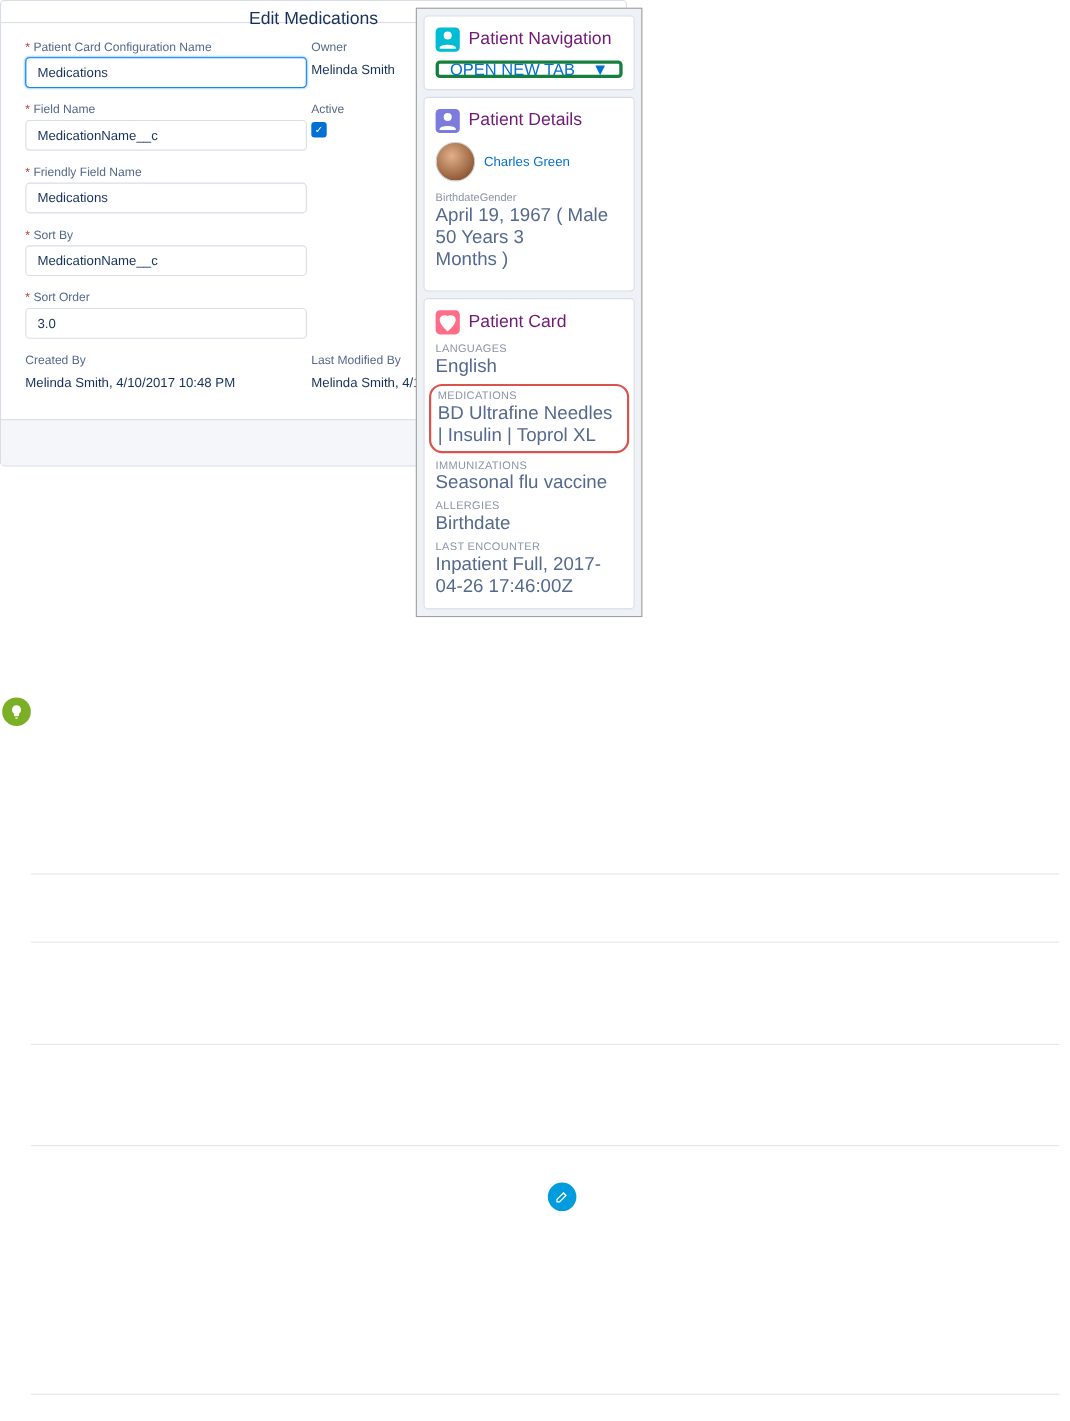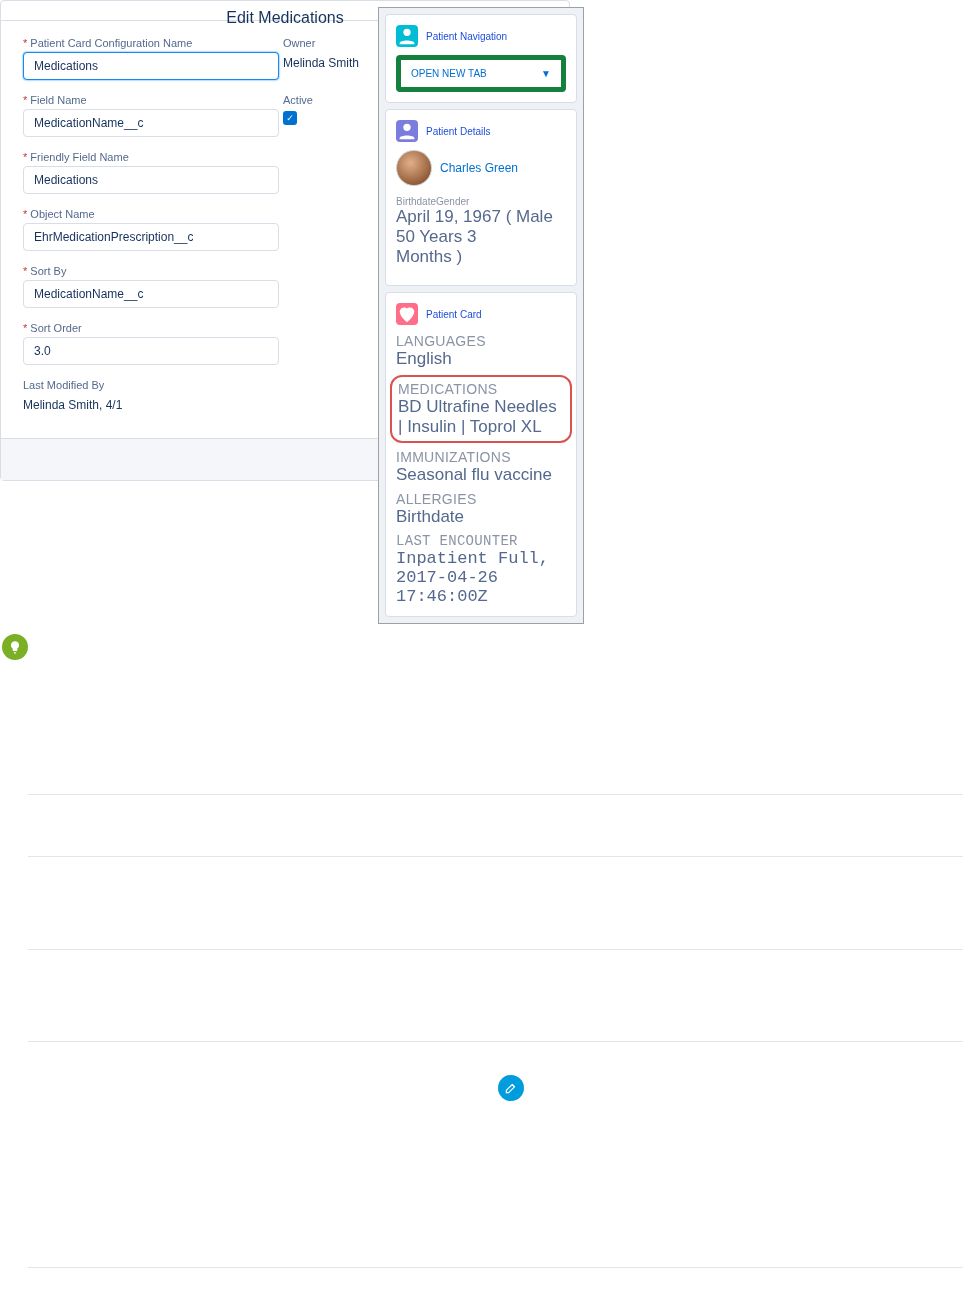--- a/index.html
+++ b/index.html
@@ -103,42 +103,42 @@
     margin-bottom: 6px;
   }
   .card:last-child { margin-bottom: 0; }
   .card-header {
     display: flex;
     align-items: center;
     gap: 8px;
     margin-bottom: 8px;
   }
   .card-title {
-    font-size: 10px;
-    color: #1d4ed8;
+    font-size: 16px;
+    color: #701a75;
   }
   .csq {
     width: 22px; height: 22px;
     border-radius: 4px;
     display: inline-flex;
     align-items: center; justify-content: center;
     color: #fff;
   }
   .csq-cyan { background: #00bcd4; }
   .csq-purple { background: #7c7cdd; }
   .csq-pink { background: #ff6d88; }
   .open-tab {
-    border: 5px solid #15803d;
-    border-radius: 4px;
-    height: 37px;
+    border: 3px solid #15803d;
+    border-radius: 4px;
+    height: 16px;
     display: flex;
     align-items: center;
     justify-content: space-between;
     padding: 0 10px;
-    font-size: 10px;
+    font-size: 15px;
     color: #0070d2;
   }
   .patient-row {
     display: flex;
     align-items: center;
     gap: 8px;
     margin-bottom: 10px;
   }
   .avatar {
     width: 36px; height: 36px;
@@ -158,21 +158,21 @@
     font-size: 10px;
     color: #8a94a6;
   }
   .mini-val {
     font-size: 17px;
     color: #54698d;
     margin-bottom: 8px;
   }
   .pc-item { margin-bottom: 6px; }
   .pc-label {
-    font-size: 14px;
+    font-size: 10px;
     color: #8a94a6;
     text-transform: uppercase;
     letter-spacing: 0.3px;
   }
   .pc-val {
     font-size: 17px;
     color: #54698d;
   }
   .highlight-box {
     border: 2px solid #d9534f;
@@ -244,42 +244,40 @@
       </div>
     </div>
 
     <div class="form-row">
       <div class="form-left">
         <label class="field-label req">Friendly Field Name</label>
         <input class="text-input" value="Medications" style="">
       </div>
     </div>
 
-    <div class="form-row">
-      <div class="form-left">
-        <label class="field-label req">Object Name</label>
-        <input class="text-input" value="EhrMedicationPrescription__c" style="">
-      </div>
-    </div>
 
     <div class="form-row">
       <div class="form-left">
         <label class="field-label req">Sort By</label>
         <input class="text-input" value="MedicationName__c" style="">
       </div>
     </div>
 
     <div class="form-row">
       <div class="form-left">
         <label class="field-label req">Sort Order</label>
         <input class="text-input" value="3.0" style="">
       </div>
     </div>
 
     <div class="form-row" style="margin-top:6px;">
+      <div class="form-left">
+        <label class="field-label">Created By</label>
+        <div class="static-val">Melinda Smith, 4/10/2017 10:48 PM</div>
+      </div>
       <div class="form-right">
         <label class="field-label">Last Modified By</label>
         <div class="static-val">Melinda Smith, 4/1</div>
       </div>
     </div>
 
   </div>
   <div class="modal-footer"></div>
 </div>
 
@@ -356,21 +354,21 @@
     <div class="pc-item">
       <div class="pc-label">IMMUNIZATIONS</div>
       <div class="pc-val">Seasonal flu vaccine</div>
     </div>
 
     <div class="pc-item">
       <div class="pc-label">ALLERGIES</div>
       <div class="pc-val">Birthdate</div>
     </div>
 
-    <div class="pc-item" style="margin-bottom:0;font-family:Liberation Mono, monospace;">
+    <div class="pc-item" style="margin-bottom:0;">
       <div class="pc-label">LAST ENCOUNTER</div>
       <div class="pc-val">Inpatient Full, 2017-04-26 17:46:00Z</div>
     </div>
   </div>
 
 </div>
 
 <div class="tip">
   <svg viewBox="0 0 24 24" fill="#fff">
       <path d="M12 2a7 7 0 0 0-4 12.7V17a2 2 0 0 0 2 2h4a2 2 0 0 0 2-2v-2.3A7 7 0 0 0 12 2zm-2 19h4v1a1 1 0 0 1-1 1h-2a1 1 0 0 1-1-1z"></path>

